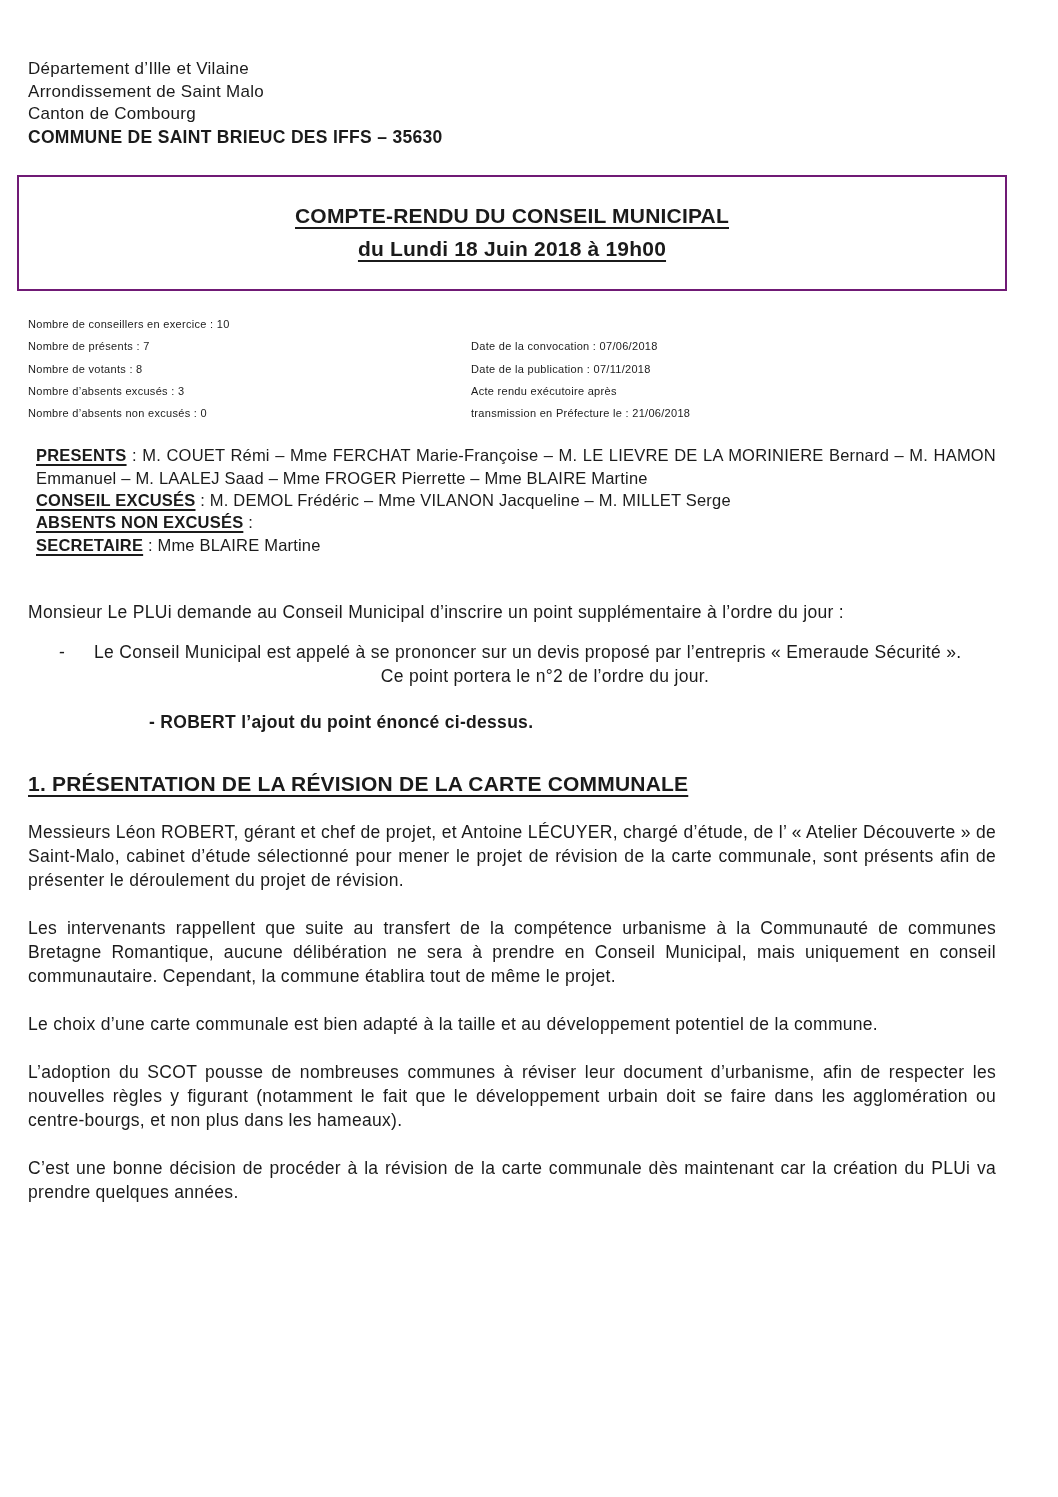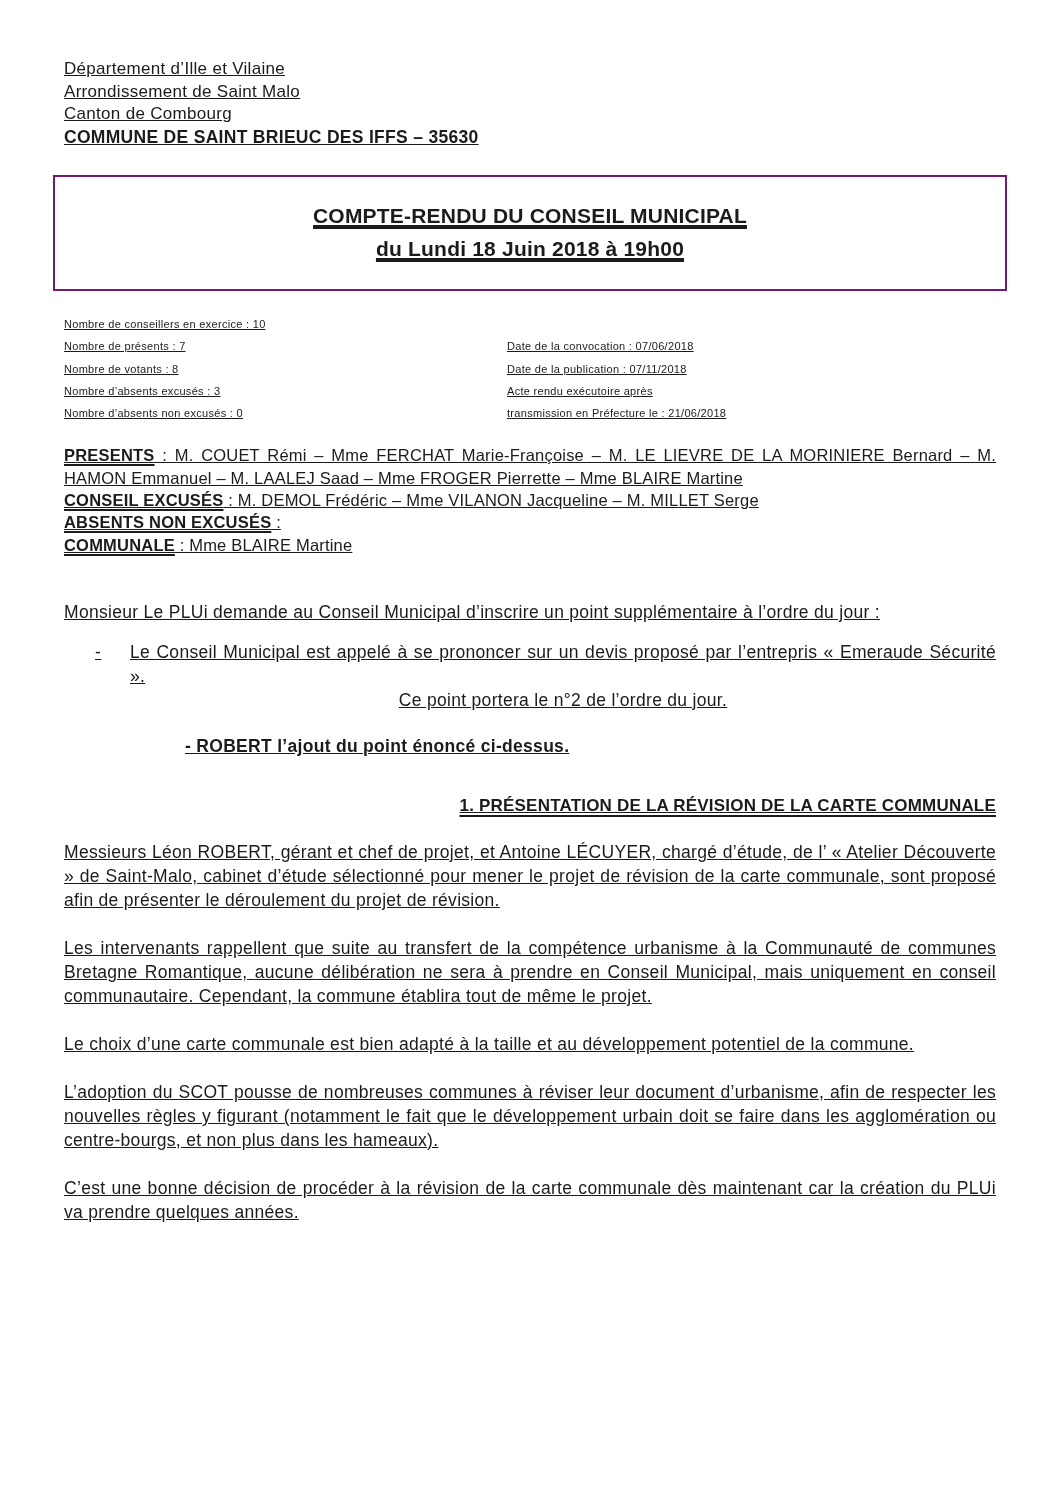--- a/index.html
+++ b/index.html
@@ -8,22 +8,21 @@
     width: 1058px;
     min-height: 1497px;
     font-family: "Liberation Sans", sans-serif;
     color: #1b1b1b;
     -webkit-font-smoothing: antialiased;
   }
   .page {
     width: 1058px;
     min-height: 1497px;
     background: #ffffff;
-    padding: 58px 62px 40px 64px;
-    text-decoration: underline;
+    padding: 58px 62px 40px 28px;
   }
 
   
   .hdr { font-size: 17px; line-height: 22.5px; letter-spacing: 0.3px; }
   .hdr .commune { font-weight: bold; font-size: 17.5px; }
 
   
   .title-box {
     border: 2px solid #701a75;
     margin: 27px -11px 0 -11px;
@@ -42,21 +41,21 @@
     text-decoration-thickness: 2px;
     text-underline-offset: 4px;
   }
 
   
   .stats { margin-top: 22px; font-size: 11px; line-height: 22.3px; letter-spacing: 0.3px; }
   .stats-row { display: grid; grid-template-columns: 443px 1fr; }
 
   
   .attendance { margin-top: 20px; font-size: 16.5px; line-height: 22.3px; letter-spacing: 0.2px; }
-  .att-row { text-align: justify; }
+  .att-row { text-align: justify; margin-left: 8px; }
   .att-label {
     font-weight: bold;
     text-decoration: underline;
     text-decoration-thickness: 2px;
     text-underline-offset: 3px;
   }
 
   
   .body-text { font-size: 17.5px; line-height: 24px; letter-spacing: 0.3px; }
   .para { text-align: justify; margin-top: 24px; }
@@ -64,22 +63,22 @@
 
   .bullet { display: flex; margin-top: 16px; padding-left: 31px; }
   .bullet .dash { width: 35px; flex: 0 0 35px; }
   .bullet .bullet-body { flex: 1; text-align: justify; }
 
   .delib { margin-top: 22px; padding-left: 66px; font-weight: bold; }
   .delib .decision { padding-left: 55px; }
 
   .section-heading {
     margin-top: 38px;
-    text-align: right;
-    font-size: 17px;
+    text-align: left;
+    font-size: 21px;
     font-weight: bold;
     letter-spacing: 0.2px;
   }
   .section-heading > span {
     text-decoration: underline;
     text-decoration-thickness: 2px;
     text-underline-offset: 4px;
   }
 </style>
 </head>
@@ -126,21 +125,21 @@
     <div class="att-row">
       <span class="att-label">PRESENTS</span><span> : M. COUET Rémi – Mme FERCHAT Marie-Françoise – M. LE LIEVRE DE LA MORINIERE Bernard – M. HAMON Emmanuel – M. LAALEJ Saad – Mme FROGER Pierrette – Mme BLAIRE Martine</span>
     </div>
     <div class="att-row">
       <span class="att-label">CONSEIL EXCUSÉS</span><span> : M. DEMOL Frédéric – Mme VILANON Jacqueline – M. MILLET Serge</span>
     </div>
     <div class="att-row">
       <span class="att-label">ABSENTS NON EXCUSÉS</span><span> :</span>
     </div>
     <div class="att-row">
-      <span class="att-label">COMMUNALE</span><span> : Mme BLAIRE Martine</span>
+      <span class="att-label">SECRETAIRE</span><span> : Mme BLAIRE Martine</span>
     </div>
   </div>
 
   <div class="body-text">
     <p class="para intro">Monsieur Le PLUi demande au Conseil Municipal d’inscrire un  point supplémentaire à l’ordre du jour :</p>
 
     <div class="bullet">
       <span class="dash">-</span>
       <span class="bullet-body">
         <span>Le Conseil Municipal est appelé à se prononcer sur un devis proposé par l’entrepris « Emeraude Sécurité ».</span>
@@ -149,20 +148,20 @@
     </div>
 
     <div class="delib">
       <div class="decision">- ROBERT l’ajout du point énoncé ci-dessus.</div>
     </div>
   </div>
 
   <h2 class="section-heading"><span>1. PRÉSENTATION DE LA RÉVISION DE LA CARTE COMMUNALE</span></h2>
 
   <div class="body-text">
-    <p class="para">Messieurs Léon ROBERT, gérant et chef de projet, et Antoine LÉCUYER, chargé d’étude, de l’ « Atelier Découverte » de Saint-Malo, cabinet d’étude sélectionné pour mener le projet de révision de la carte communale, sont proposé afin de présenter le déroulement du projet de révision.</p>
+    <p class="para">Messieurs Léon ROBERT, gérant et chef de projet, et Antoine LÉCUYER, chargé d’étude, de l’ « Atelier Découverte » de Saint-Malo, cabinet d’étude sélectionné pour mener le projet de révision de la carte communale, sont présents afin de présenter le déroulement du projet de révision.</p>
     <p class="para">Les intervenants rappellent que suite au transfert de la compétence urbanisme à la Communauté de communes Bretagne Romantique, aucune délibération ne sera à prendre en Conseil Municipal, mais uniquement en conseil communautaire. Cependant, la commune établira tout de même le projet.</p>
     <p class="para">Le choix d’une carte communale est bien adapté à la taille et au développement potentiel de la commune.</p>
     <p class="para">L’adoption du SCOT pousse de nombreuses communes à réviser leur document d’urbanisme, afin de respecter les nouvelles règles y figurant (notamment le fait que le développement urbain doit se faire dans les agglomération ou centre-bourgs, et non plus dans les hameaux).</p>
     <p class="para">C’est une bonne décision de procéder à la révision de la carte communale dès maintenant car la création du PLUi va prendre quelques années.</p>
   </div>
 
 </div>
 
 </body></html>

